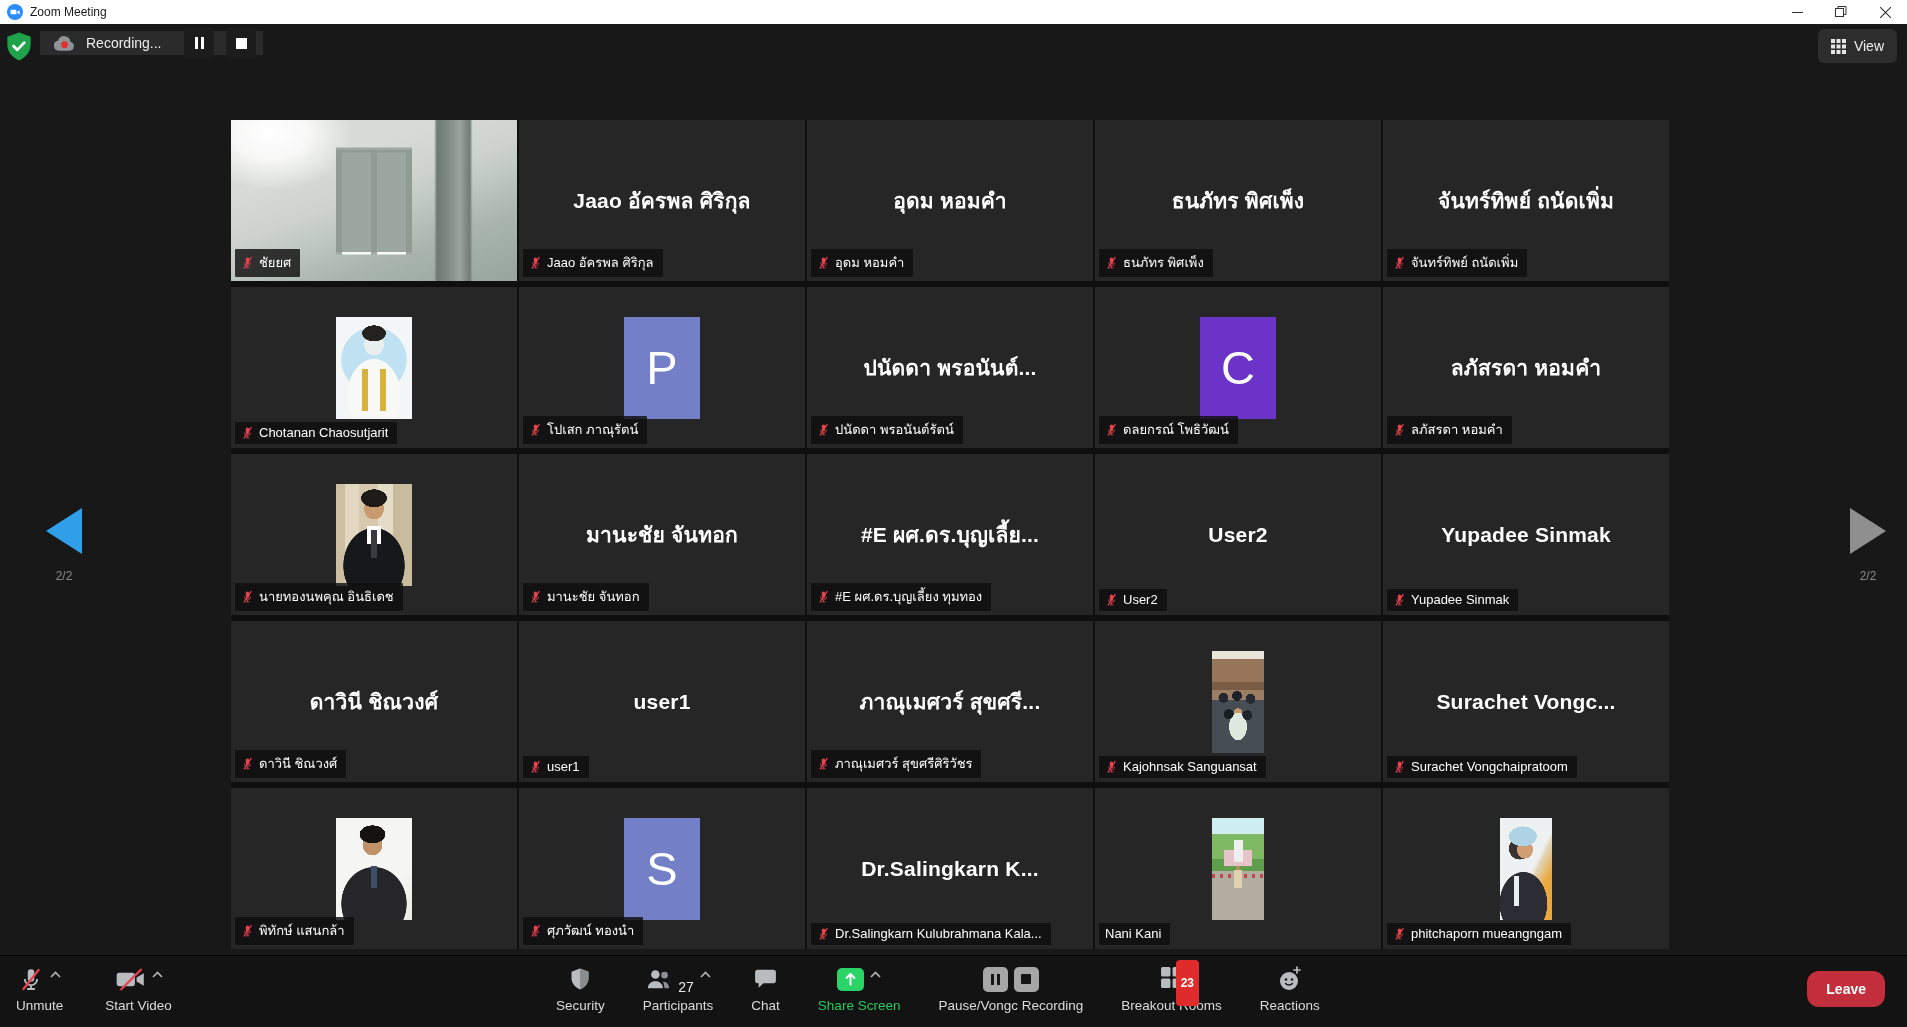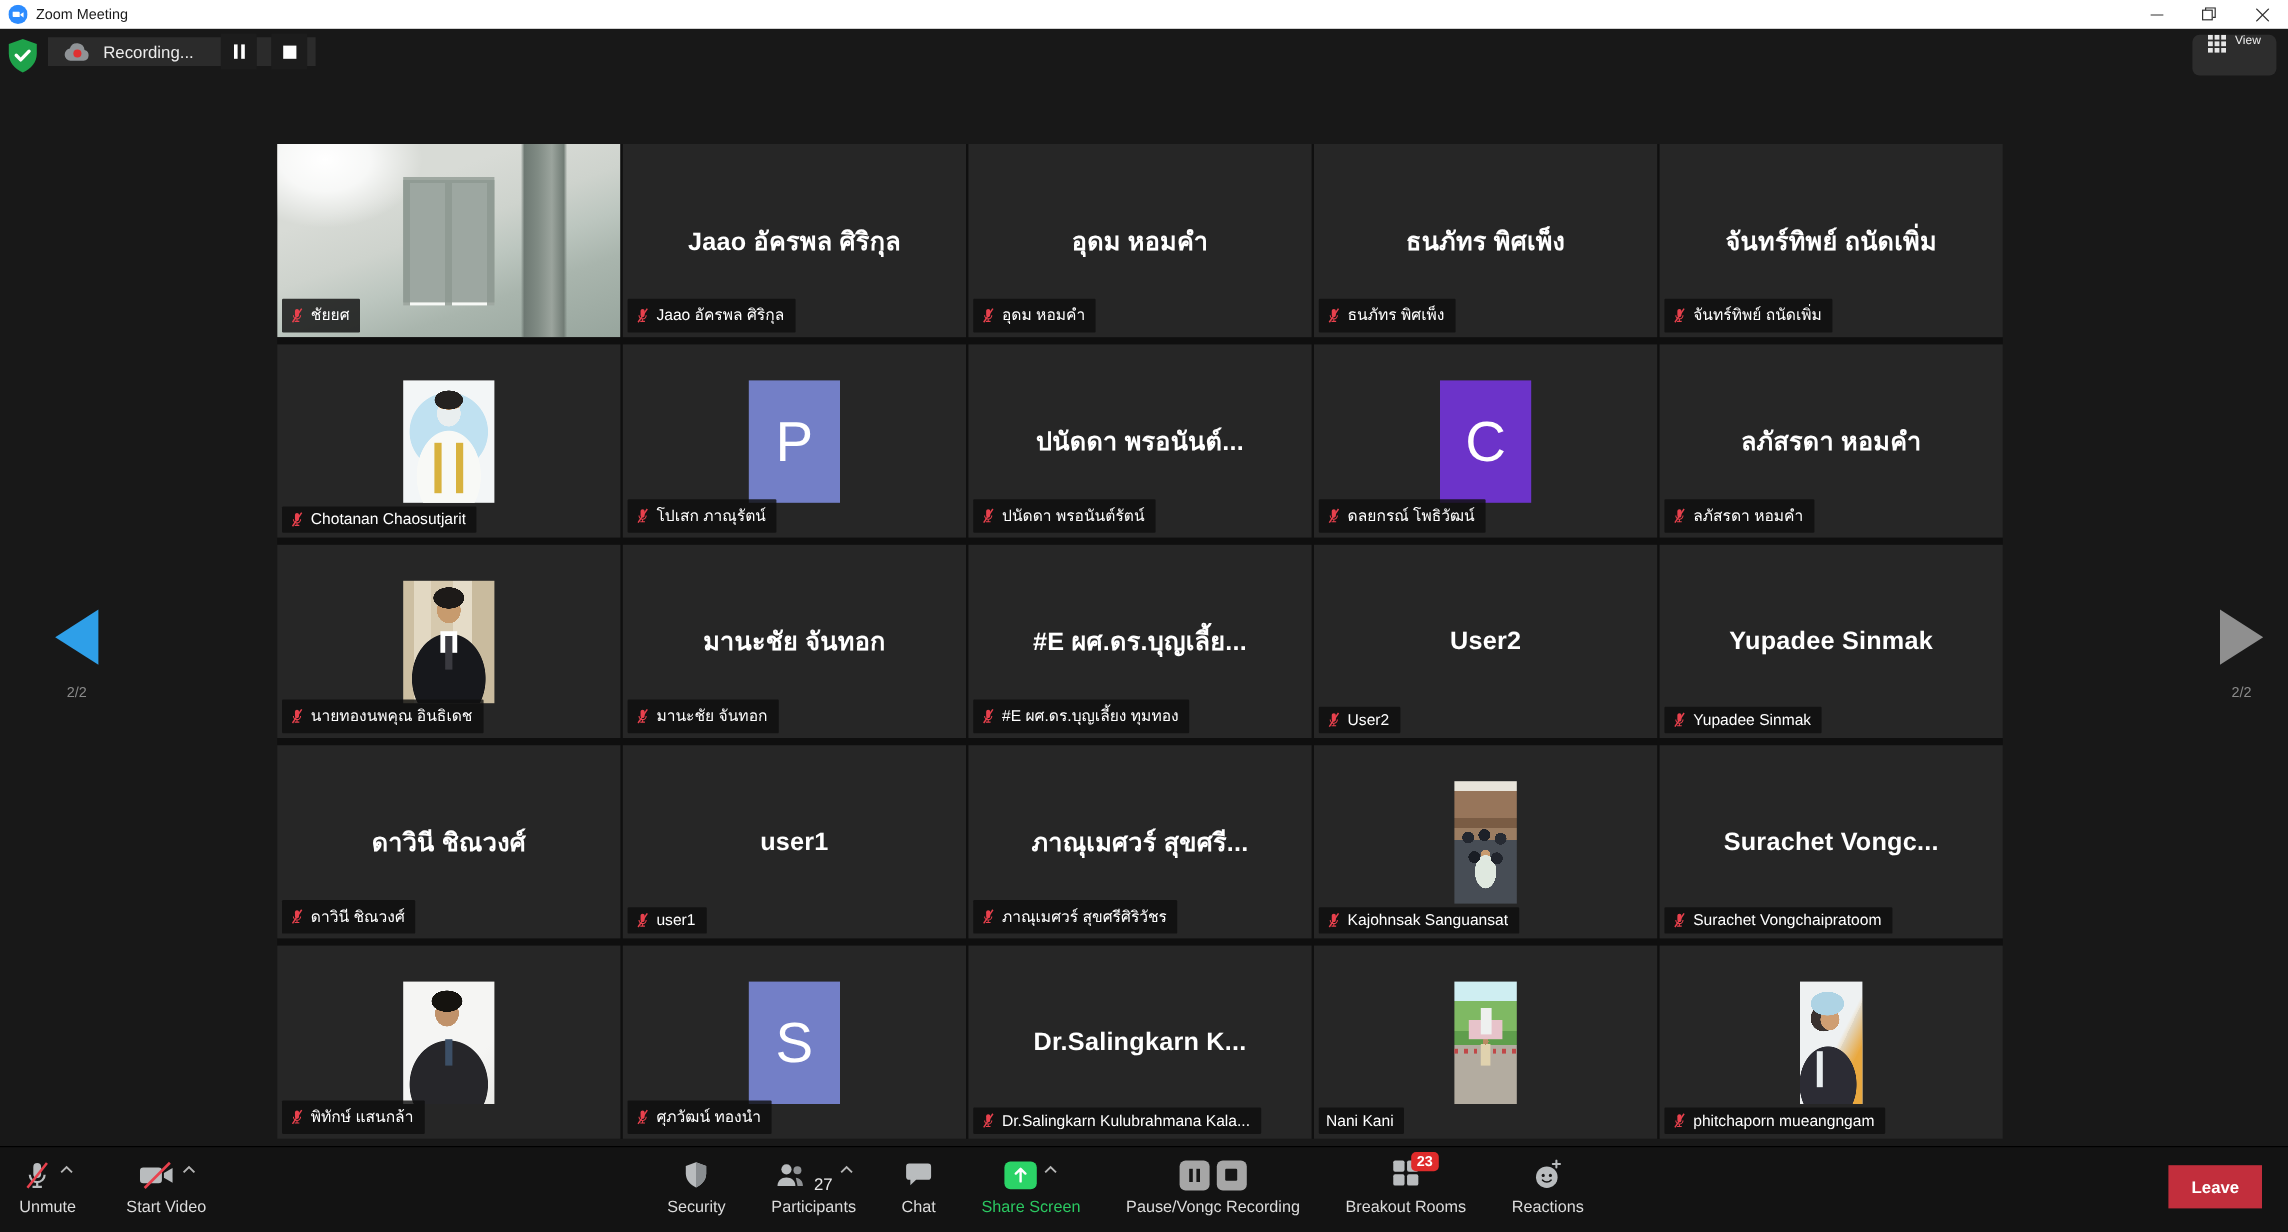--- a/index.html
+++ b/index.html
@@ -23,21 +23,21 @@
   .stage{position:absolute; top:24px; left:0; width:1907px; height:1003px; background:#181818;}
 
   
   .status-shield{position:absolute; left:5px; top:7px;}
   .rec-pill{position:absolute; left:40px; top:7px; height:24px; background:#2b2b2b; display:flex; align-items:center; gap:9px; padding:0 4px 0 12px;}
   .rec-label{font-size:14px; color:#ececec; padding-right:14px;}
   .rec-btn{width:30px; height:30px; background:#1c1c1c; border:none; margin-right:3px; display:flex; align-items:center; justify-content:center; cursor:pointer;}
   .pause-glyph{display:flex; gap:3px;}
   .pause-glyph i{display:block; width:3px; height:12px; background:#fff;}
   .stop-glyph{display:block; width:11px; height:11px; background:#fff;}
-  .view-btn{position:absolute; right:10px; top:5px; height:34px; background:#2d2d2d; border:none; border-radius:6px; color:#efefef; display:flex; gap:8px; padding:0 13px; font-size:10px; cursor:pointer;}
+  .view-btn{position:absolute; right:10px; top:5px; height:34px; background:#2d2d2d; border:none; border-radius:6px; color:#efefef; display:flex; align-items:center; gap:8px; padding:0 13px; font-size:14px; cursor:pointer;}
 
   
   .grid{position:absolute; left:231px; top:96px; width:1438px; display:grid; grid-template-columns:repeat(5,286px); grid-auto-rows:161px; column-gap:2px; row-gap:6px; background:#0f0f0f;}
   .tile{position:relative; background:#262626; overflow:hidden;}
   .tile-media{position:absolute; inset:0;}
   .tile-center{position:absolute; inset:0; display:flex; align-items:center; justify-content:center; text-align:center; padding:0 12px; color:#fff; font-size:21px; font-weight:bold; letter-spacing:.2px;}
   .tile-label{position:absolute; left:4px; bottom:4px; max-width:calc(100% - 8px); display:flex; align-items:center; gap:5px; background:rgba(15,15,15,.82); padding:3px 9px 4px 6px; border-radius:1px;}
   .tile-label .name-text{font-size:13px; color:#fff; white-space:nowrap; overflow:hidden; text-overflow:ellipsis;}
   .mic-muted{color:var(--mic-muted-red); flex:0 0 auto;}
   .letter-avatar{position:absolute; left:50%; top:50%; transform:translate(-50%,-50%); width:76px; height:102px; display:flex; align-items:center; justify-content:center; color:#fff; font-size:47px;}
@@ -126,23 +126,23 @@
   .tb-item{display:flex; flex-direction:column; align-items:center; gap:3px; background:none; border:none; color:#dcdcdc; font-size:13.5px; cursor:pointer; font-family:inherit;}
   .icon-row{height:32px; display:flex; align-items:center; gap:6px;}
   .chev{margin-top:-8px;}
   .count-num{font-size:14px; color:#e8e8e8;margin-top:15px;}
   .share-box{width:27px; height:23px; border-radius:5px; background:var(--share-green); display:flex; align-items:center; justify-content:center;}
   .share-label{color:var(--share-text-green);}
   .recbar-ico{width:25px; height:25px; border-radius:5px; background:#a6a6a6; display:flex; align-items:center; justify-content:center;}
   .recbar-ico .p{display:flex; gap:3px;}
   .recbar-ico .p i{display:block; width:3px; height:11px; background:#161616;}
   .recbar-ico .s{display:block; width:10px; height:10px; background:#161616; border-radius:1px;}
-  .badge{position:absolute; top:-6px; right:-16px; background:var(--badge-red); color:#fff; font-size:12px; font-weight:bold; border-radius:4px; padding:1px 5px;}
+  .badge{position:absolute; top:-6px; right:-16px; background:var(--badge-red); color:#fff; font-size:12px; font-weight:bold; border-radius:4px; padding:16px 5px;}
   .breakout-wrap{position:relative;}
-  .leave-btn{position:absolute; right:22px; top:15px; background:var(--leave-red); color:#fff; border:none; border-radius:0; font-size:14px; font-weight:bold; padding:10px 19px; cursor:pointer; font-family:inherit;}
+  .leave-btn{position:absolute; right:22px; top:15px; background:var(--leave-red); color:#fff; border:none; border-radius:12px; font-size:14px; font-weight:bold; padding:10px 19px; cursor:pointer; font-family:inherit;}
 </style>
 </head>
 <body>
 
 <div class="window">
 
   <div class="titlebar">
     <div class="titlebar-left">
       <svg width="16" height="16" viewBox="0 0 18 18">
         <circle cx="9" cy="9" r="9" fill="#2D8CFF"></circle>

